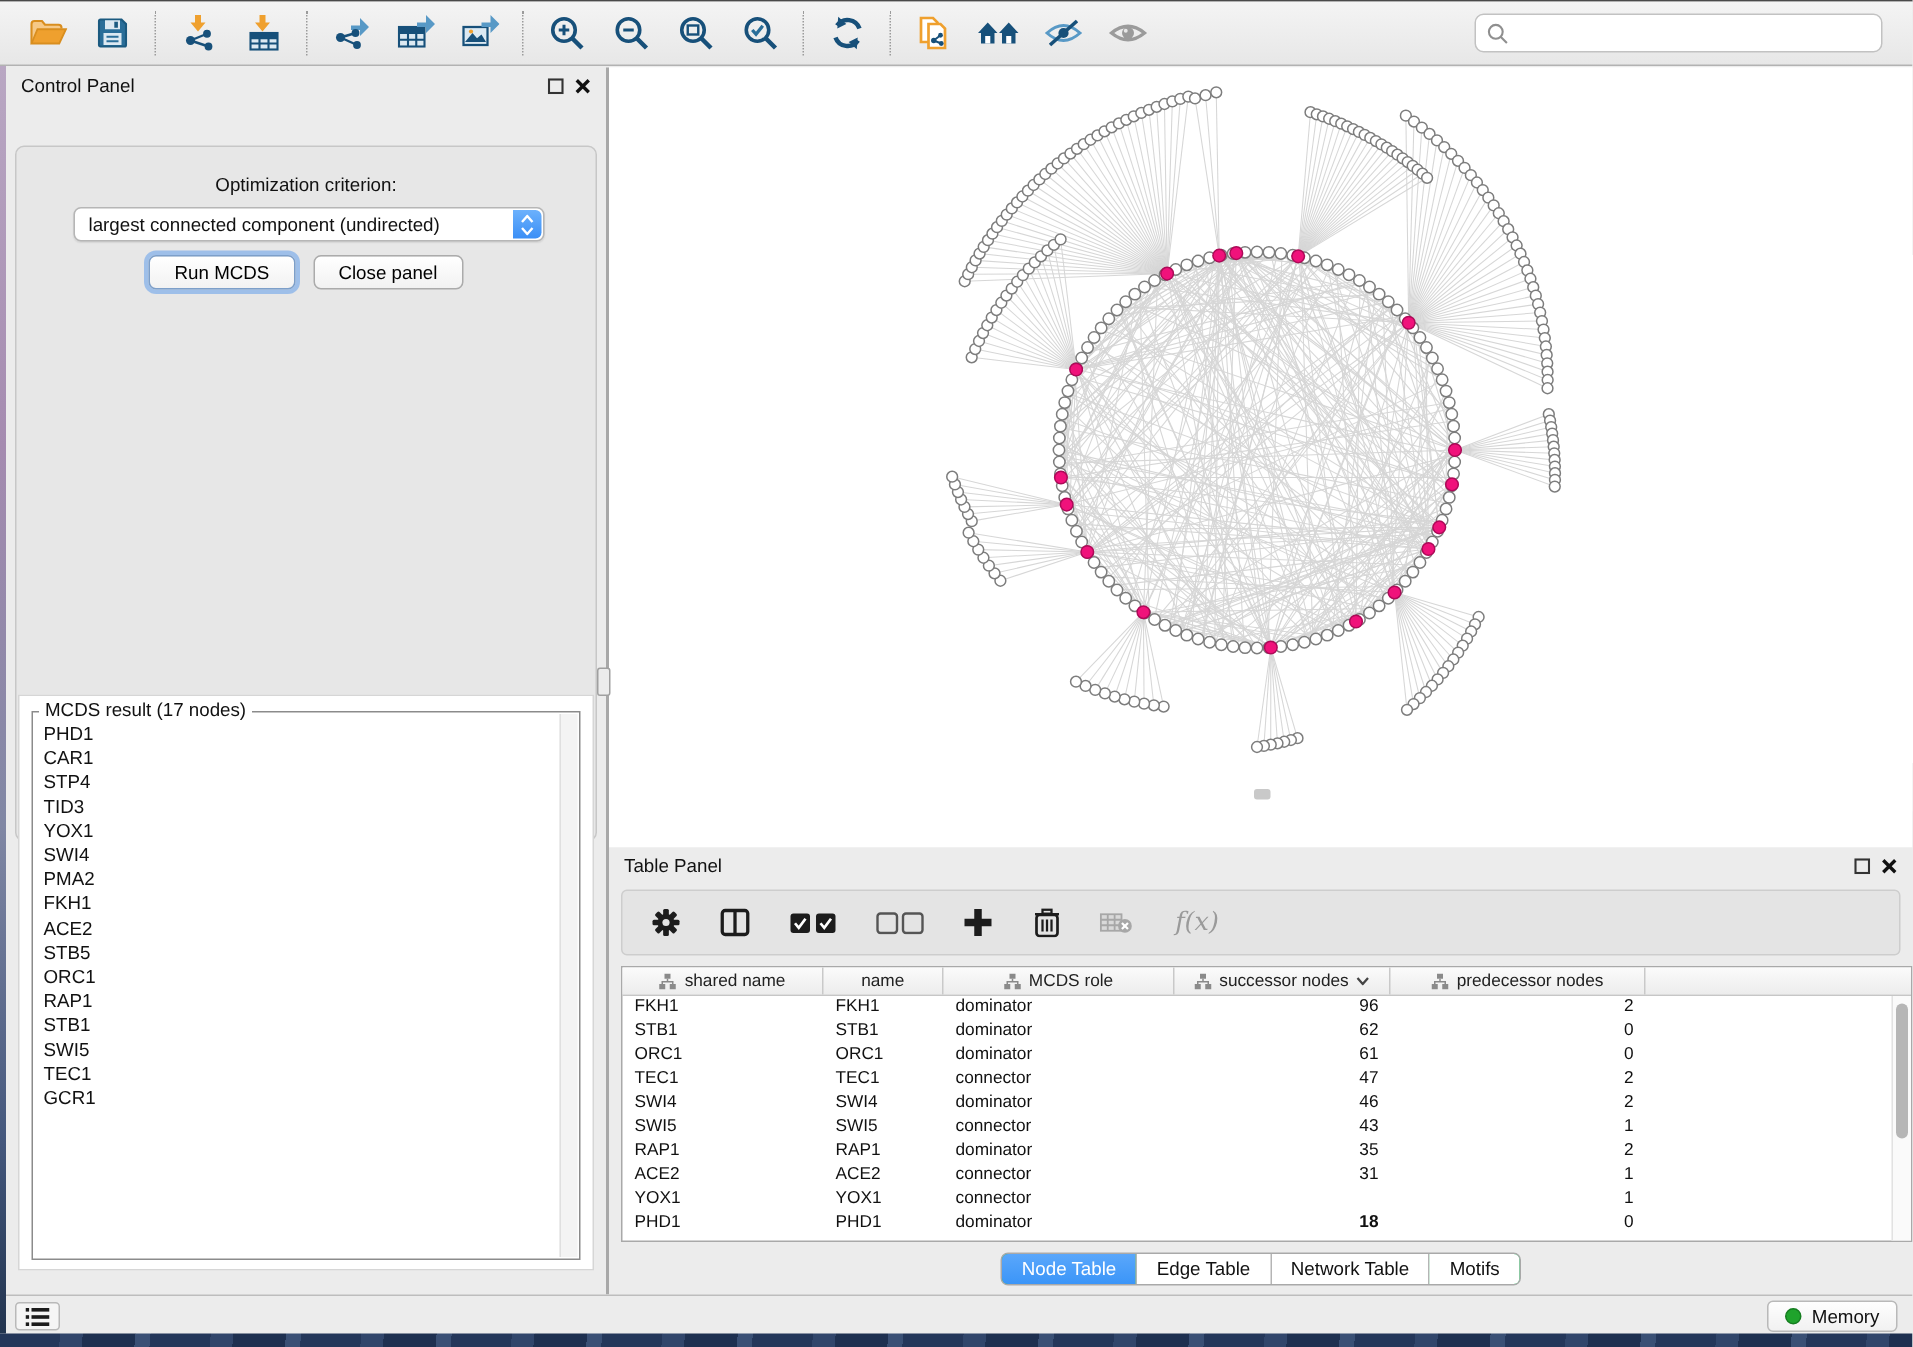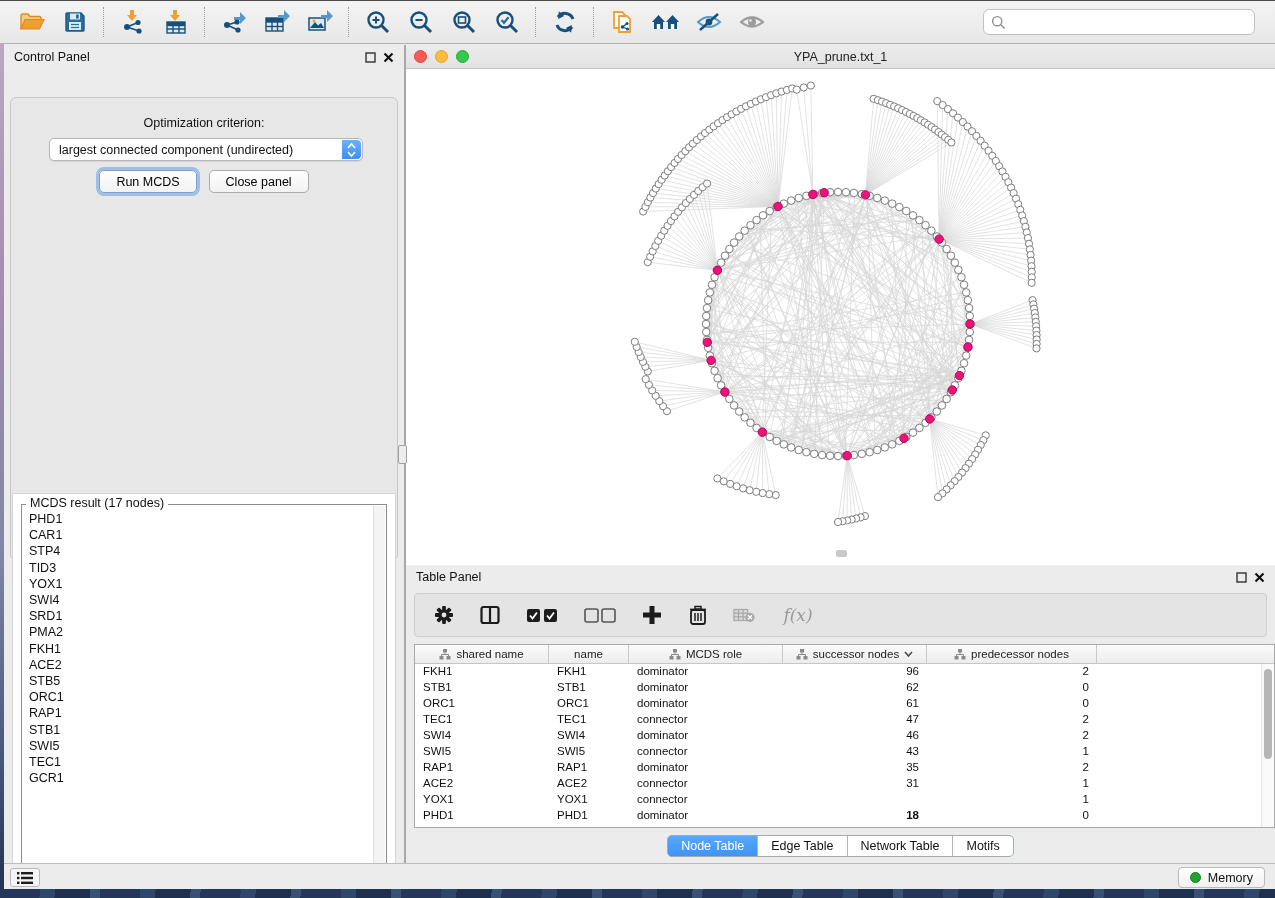--- a/index.html
+++ b/index.html
@@ -43,21 +43,21 @@
   .opt-select { position:absolute; left:38px; top:40px; width:314px; height:23px; background:#fff;
     border:1px solid #b6b6b6; border-radius:5px; display:flex; align-items:center; font-size:12.5px;
     padding-left:9px; box-shadow:0 1px 1px rgba(0,0,0,.08); }
   .opt-stepper { position:absolute; right:1px; top:1px; bottom:1px; width:19px; border-radius:0 4px 4px 0;
     background:linear-gradient(#6cb1fc,#3b8ff6); display:flex; flex-direction:column; align-items:center; justify-content:center; gap:2px; }
   .btn-row { position:absolute; left:0; top:72px; width:100%; display:flex; justify-content:center; gap:12px; }
   .mac-btn { height:23px; background:linear-gradient(#ffffff,#f2f2f2); border:1px solid #ababab;
     border-radius:5px; font-size:12.5px; padding:0 16px; font-family:inherit; }
   .mac-btn.focused { box-shadow:0 0 0 3px rgba(110,165,235,.6); border-color:#7d9fc9; }
   
-  .result-panel { position:absolute; left:8px; top:418px; width:384px; height:384px; background:#fff; border:1px solid #d6d6d6;margin-top:30px; }
+  .result-panel { position:absolute; left:8px; top:418px; width:384px; height:384px; background:#fff; border:1px solid #d6d6d6; }
   .result-fieldset { position:absolute; left:8px; top:10px; right:8px; bottom:6px; border:1px solid #8b8b8b; background:#fff; }
   .result-legend { position:absolute; top:-9px; left:4px; background:#fff; padding:0 4px; font-size:12.5px; }
   .result-list { position:absolute; left:1px; top:4px; right:14px; bottom:1px; overflow:hidden;
     font-size:12.5px; line-height:16.2px; padding:2px 0 0 6px; }
   .result-scroll { position:absolute; top:1px; right:1px; bottom:1px; width:12px; background:#f4f4f4; border-left:1px solid #e0e0e0; }
   
   .net-window { position:absolute; left:406px; top:44px; width:869px; height:520px; background:#fff; }
   .net-titlebar { height:24px; background:linear-gradient(#ececec,#e2e2e2); border-bottom:1px solid #c0c0c0;
     display:flex; align-items:center; position:relative; }
   .traffic { display:flex; gap:8px; padding-left:8px; }
@@ -292,49 +292,40 @@
   <div class="result-panel">
     <div class="result-fieldset">
       <div class="result-legend">MCDS result (17 nodes)</div>
       <div class="result-list" id="result-list">
           <div>PHD1</div>
           <div>CAR1</div>
           <div>STP4</div>
           <div>TID3</div>
           <div>YOX1</div>
           <div>SWI4</div>
-          <div>SRD1</div>
           <div>PMA2</div>
           <div>FKH1</div>
           <div>ACE2</div>
           <div>STB5</div>
           <div>ORC1</div>
           <div>RAP1</div>
           <div>STB1</div>
           <div>SWI5</div>
           <div>TEC1</div>
           <div>GCR1</div>
         </div>
       <div class="result-scroll"></div>
     </div>
   </div>
 </div>
 
 <div class="splitter"></div>
 <div class="splitter-handle"></div>
 
 <div class="net-window">
-  <div class="net-titlebar">
-    <div class="traffic">
-      <span class="light red"></span>
-      <span class="light yellow"></span>
-      <span class="light green"></span>
-    </div>
-    <div class="net-title">YPA_prune.txt_1</div>
-  </div>
   <div class="net-canvas">
     <svg id="graph-svg" width="869" height="496" viewBox="0 0 869 496">
         <g stroke="#b5b5b5" stroke-width="0.7" opacity="0.55">
           <line x1="311.4119995911767" y1="201.31076311399434" x2="306.90588986058344" y2="297.1362505264472"></line>
           <line x1="311.4119995911767" y1="201.31076311399434" x2="511.23278069042584" y2="149.4245934695827"></line>
           <line x1="311.4119995911767" y1="201.31076311399434" x2="368.21530743911427" y2="139.4339453173498"></line>
           <line x1="311.4119995911767" y1="201.31076311399434" x2="492.0642307036207" y2="372.54270794048534"></line>
           <line x1="311.4119995911767" y1="201.31076311399434" x2="301.8382847142832" y2="233.04714428872646"></line>
           <line x1="311.4119995911767" y1="201.31076311399434" x2="412.80347332340364" y2="385.59668205415755"></line>
           <line x1="311.4119995911767" y1="201.31076311399434" x2="338.5122746829651" y2="161.8117753412663"></line>

